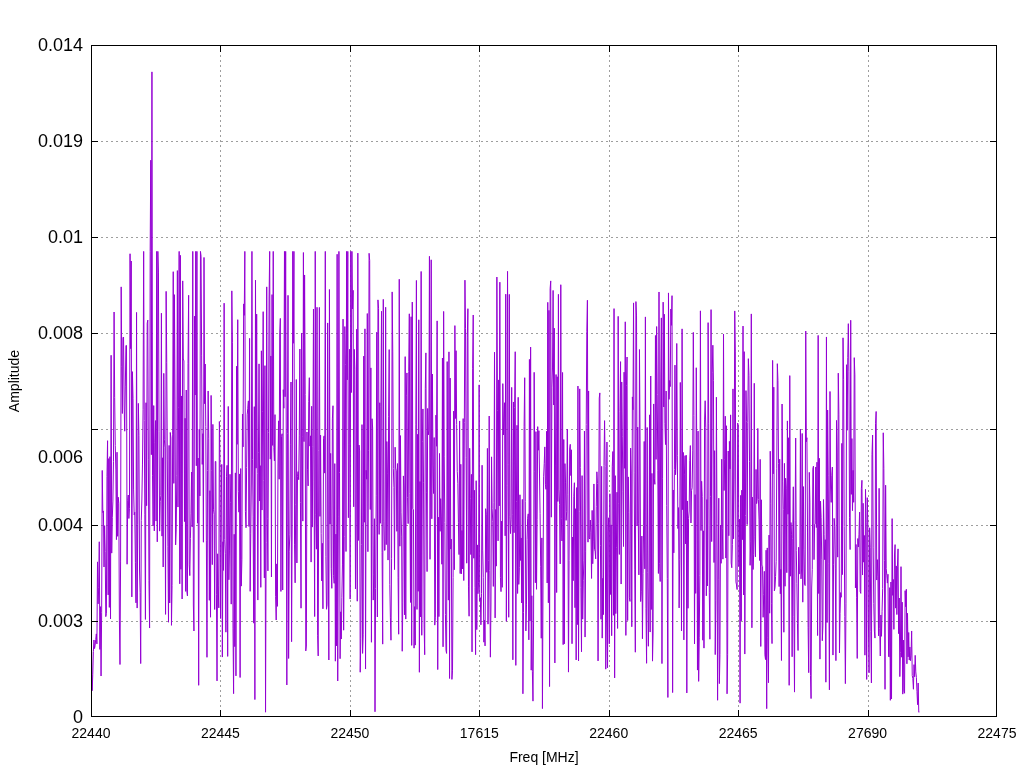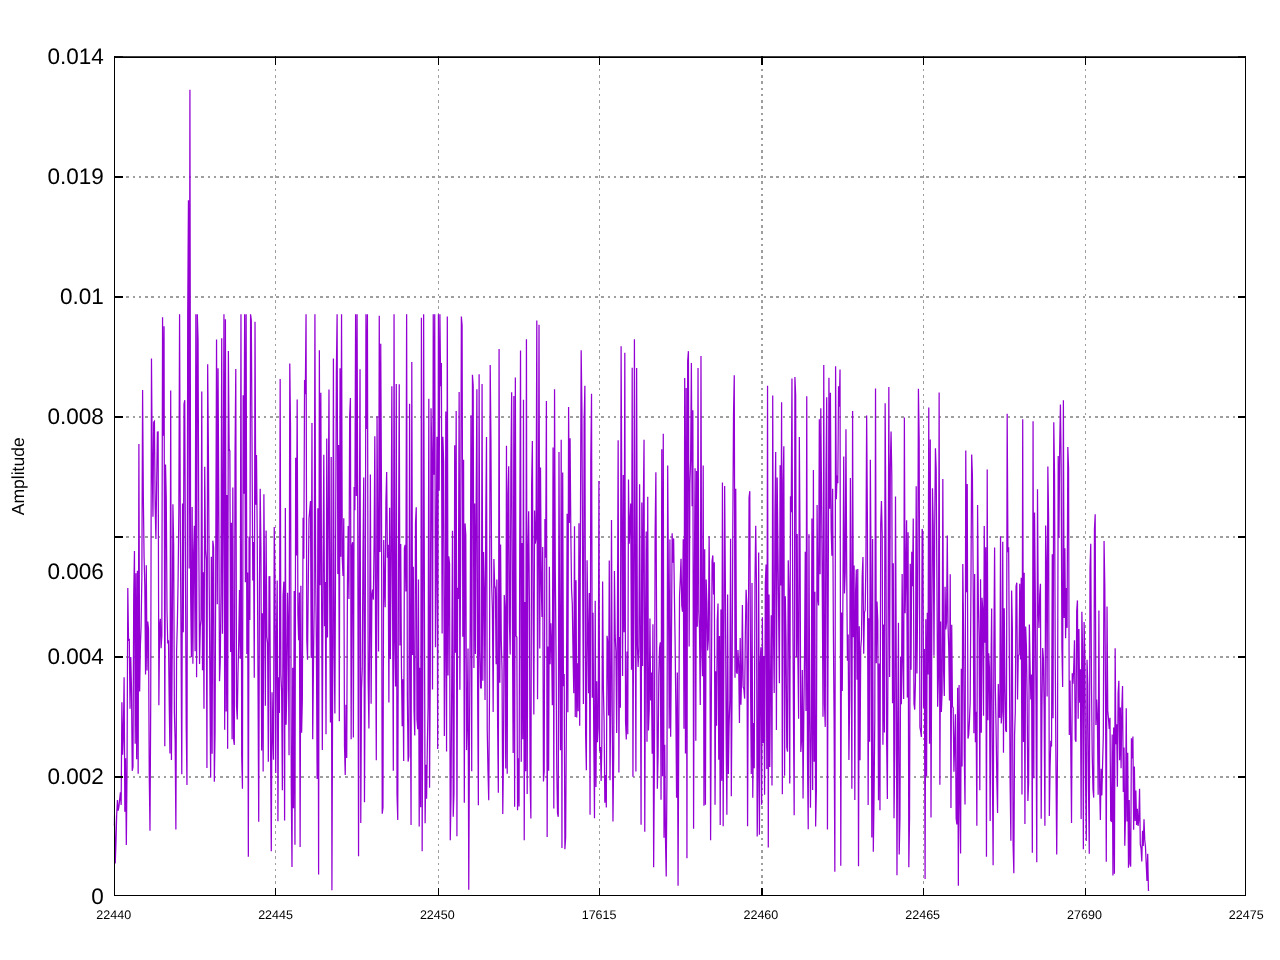--- a/index.html
+++ b/index.html
@@ -4,30 +4,31 @@
 <style>
   html,body{margin:0;padding:0;background:#ffffff;}
   .canvas{position:relative;width:1024px;height:768px;background:#ffffff;overflow:hidden;
           font-family:"Liberation Sans","DejaVu Sans",sans-serif;color:#000;}
   .title{position:absolute;left:91px;top:10px;width:906px;text-align:center;font-size:14px;}
   .xlabel{position:absolute;left:91px;top:749px;width:906px;text-align:center;font-size:14px;}
   .ylabel{position:absolute;left:14px;top:381px;transform:translate(-50%,-50%) rotate(-90deg);
           white-space:nowrap;font-size:14px;}
   .plot{position:absolute;left:91px;top:45px;width:906px;height:672px;}
   .ytick{position:absolute;left:28px;width:55px;text-align:right;font-size:18px;line-height:18px;}
-  .xtick{position:absolute;top:724px;width:80px;text-align:center;font-size:10px;line-height:18px;}
+  .xtick{position:absolute;top:724px;width:80px;text-align:center;font-size:14px;line-height:18px;}
 </style>
 </head>
 <body>
 
 <div class="canvas">
   <div class="ylabel">Amplitude</div>
+  <div class="xlabel">Freq [MHz]</div>
   <div id="ytick-labels">
       <div class="ytick" style="top: 708px;">0</div>
-      <div class="ytick" style="top: 612px;">0.002</div>
+      <div class="ytick" style="top: 612px;">0.003</div>
       <div class="ytick" style="top: 516px;">0.004</div>
       <div class="ytick" style="top: 420px; margin-top: 28px;">0.006</div>
       <div class="ytick" style="top: 324px;">0.008</div>
       <div class="ytick" style="top: 228px;">0.01</div>
       <div class="ytick" style="top: 132px;">0.019</div>
       <div class="ytick" style="top: 36px;">0.014</div>
     </div>
   <div id="xtick-labels">
       <div class="xtick" style="left: 51px;">22440</div>
       <div class="xtick" style="left: 180.429px;">22445</div>

